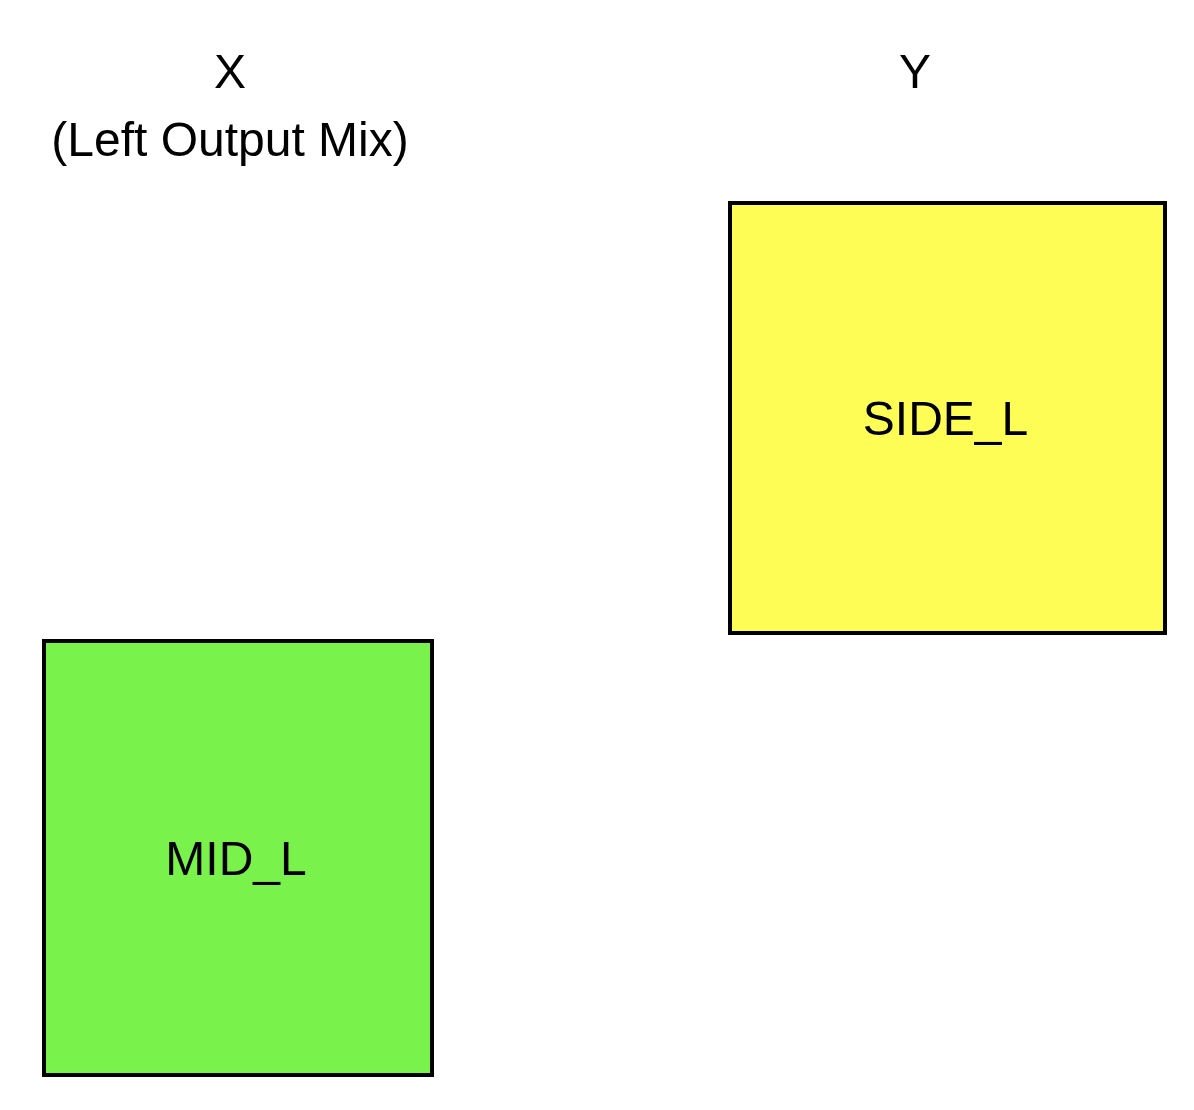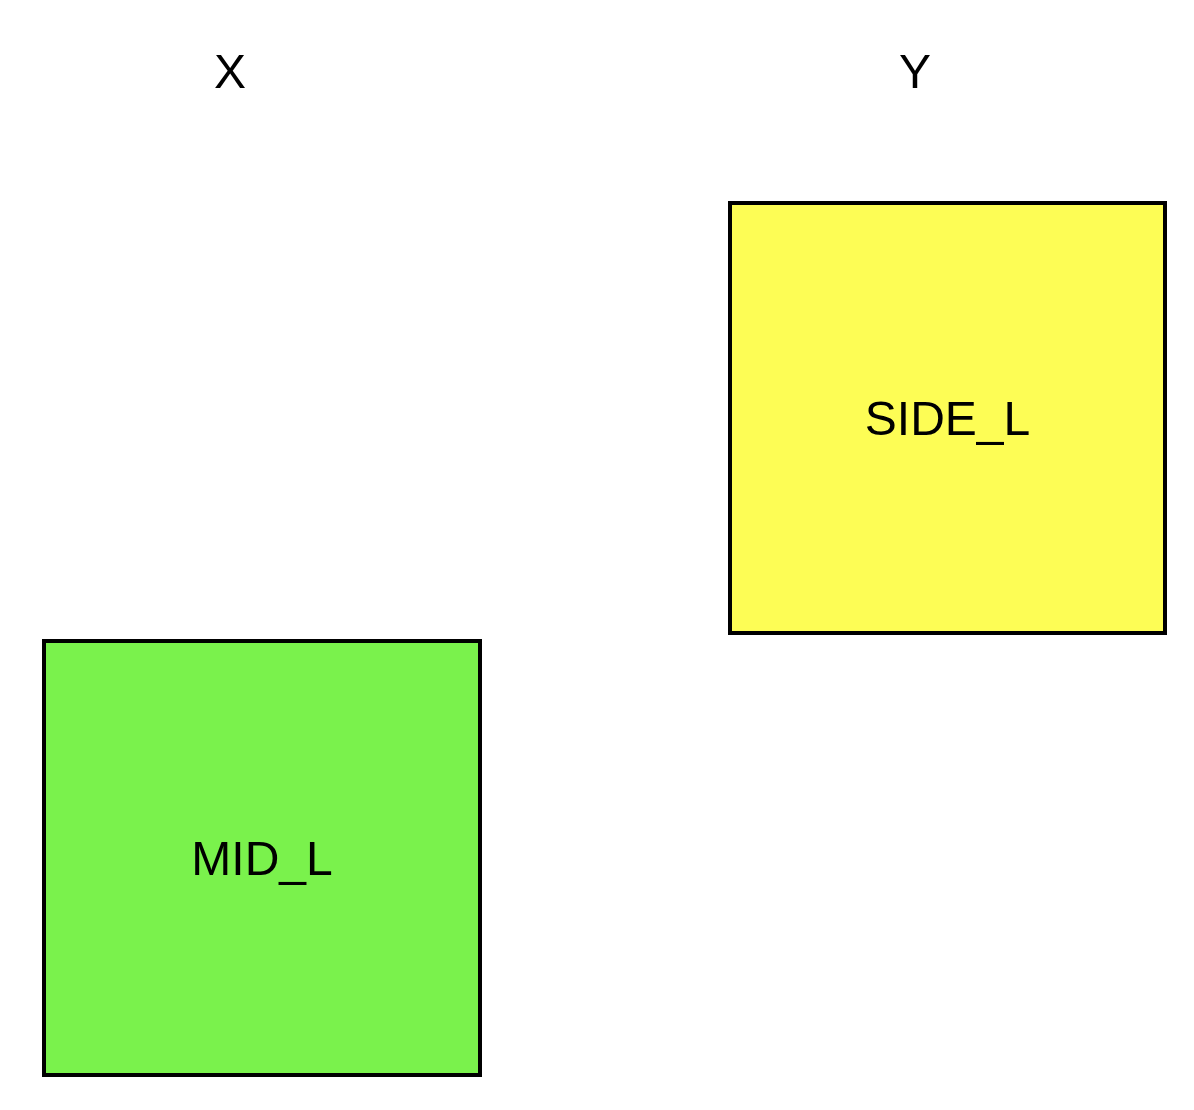--- a/index.html
+++ b/index.html
@@ -22,26 +22,27 @@
     line-height: 68px;
     white-space: nowrap;
   }
   .title-left  { left: 5px;   top: 38px;  width: 450px; }
   .title-right { left: 690px; top: 38px;  width: 450px; }
   .mix-box {
     position: absolute;
     box-sizing: border-box;
     border: 4px solid #000000;
     display: flex;
-    flex-direction: column;
+    flex-direction: row;
+    align-items: center;
   }
   .box-green {
     left: 42px;
     top: 639px;
-    width: 440px;
+    width: 392px;
     height: 438px;
     background: #7AF24C;
   }
   .box-yellow {
     left: 728px;
     top: 201px;
     width: 439px;
     height: 434px;
     background: #FDFD55;
   }
@@ -55,20 +56,21 @@
   .cell-divider {
     width: 4px;
     background: #000000;
   }
 </style>
 </head>
 <body>
 
 <div class="group-title title-left">
   <div>X</div>
+  <div>(Left Output Mix)</div>
 </div>
 
 <div class="group-title title-right">
   <div>Y</div>
 </div>
 
 <div class="mix-box box-yellow" style="background: rgb(253, 253, 85);">
   <div class="mix-cell">
     <span>SIDE_L</span>
   </div>

